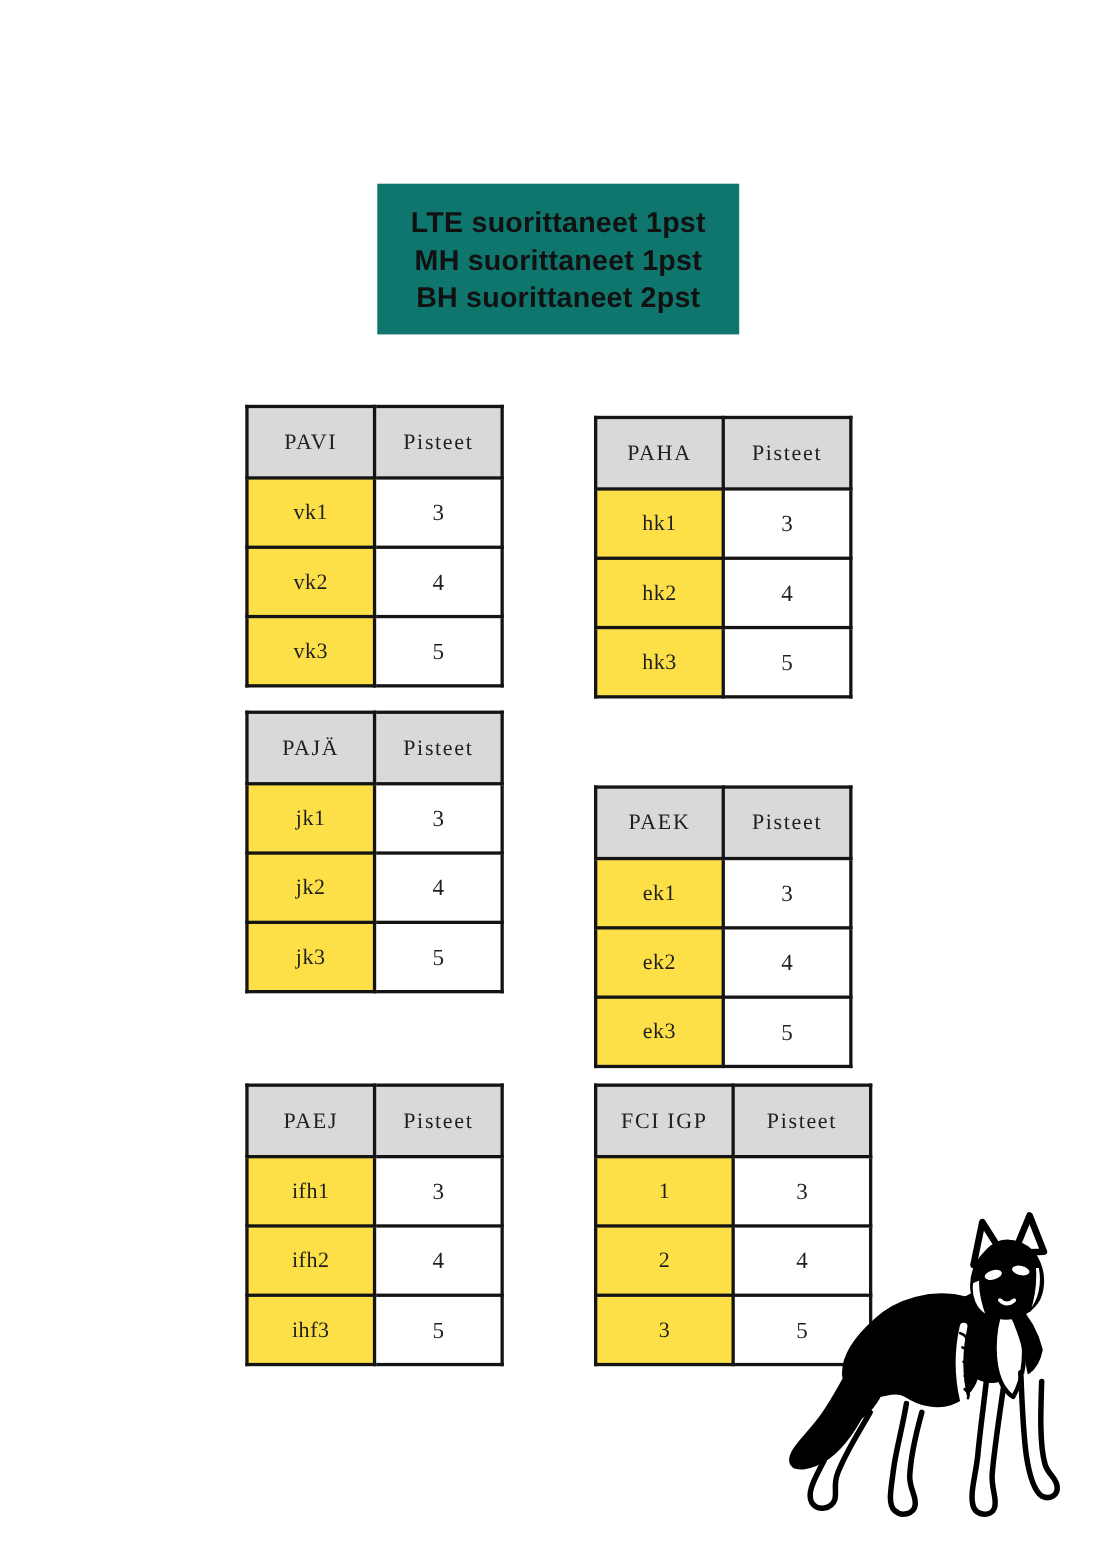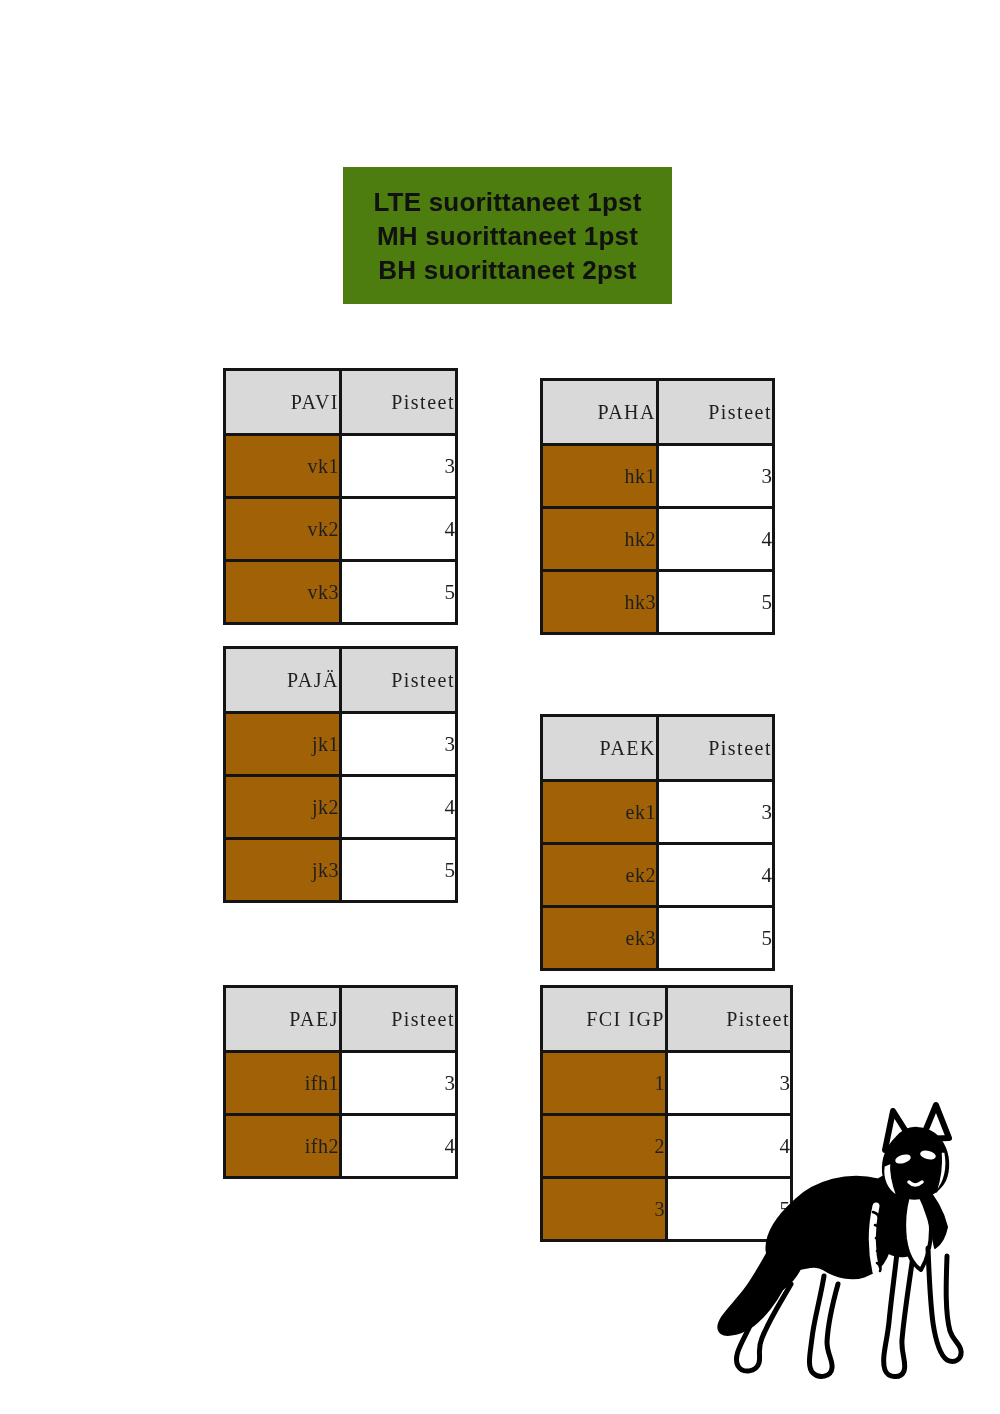--- a/index.html
+++ b/index.html
@@ -6,44 +6,44 @@
   body{
     width:1000px;height:1414px;
     background:#ffffff;
     position:relative;
     overflow:hidden;
     font-family:"Liberation Sans", sans-serif;
   }
   
   .note{
     position:absolute;left:343px;top:167px;width:329px;height:137px;
-    background:#4d7c0f;
+    background:#0f766e;
     display:flex;flex-direction:column;align-items:center;justify-content:center;
   }
   .note-line{
     font-family:"Liberation Sans", sans-serif;
     font-weight:700;font-size:26px;line-height:34px;
     color:#111111;letter-spacing:0.2px;white-space:nowrap;
   }
   
   table.tbl{
     position:absolute;
     border-collapse:collapse;
     table-layout:fixed;
   }
   .tbl td{
     border:3px solid #141414;
-    text-align:right;vertical-align:middle;
+    text-align:center;vertical-align:middle;
     font-family:"Liberation Serif", serif;
     font-size:20px;color:#1f1f1f;
     padding:0;
   }
   .tbl tr.hd td{height:62px;background:#d9d9d9;letter-spacing:1.5px;font-size:20px;}
   .tbl tr.dr td{height:60px;}
-  .tbl td.lbl{width:113px;background:#a16207;letter-spacing:0.5px;}
+  .tbl td.lbl{width:113px;background:#fde047;letter-spacing:0.5px;}
   .tbl td.val{width:112px;background:#ffffff;font-size:21px;}
   .tbl.wide1 td.lbl{width:122px;margin-top:38px;}
   .tbl.wide1 td.val{width:103px;}
   .t-pavi{left:223px;top:368px;}
   .t-paha{left:540px;top:378px;}
   .t-paja{left:223px;top:646px;}
   .t-paek{left:540px;top:674px;margin-top:40px;}
   .t-paej{left:223px;top:985px;padding-left:24px;}
   .t-fci {left:540px;top:985px;}
   .dog{position:absolute;left:712px;top:1092px;}
@@ -148,20 +148,24 @@
     <td class="lbl">Pisteet</td>
   </tr>
   <tr class="dr">
     <td class="lbl">ifh1</td>
     <td class="val">3</td>
   </tr>
   <tr class="dr">
     <td class="lbl">ifh2</td>
     <td class="val">4</td>
   </tr>
+  <tr class="dr">
+    <td class="lbl">ihf3</td>
+    <td class="val">5</td>
+  </tr>
 </tbody>
   </table>
 
 <table class="tbl wide1 t-fci">
   <tbody>
       <tr class="hd">
     <td class="lbl">FCI IGP</td>
     <td class="lbl">Pisteet</td>
   </tr>
   <tr class="dr">

